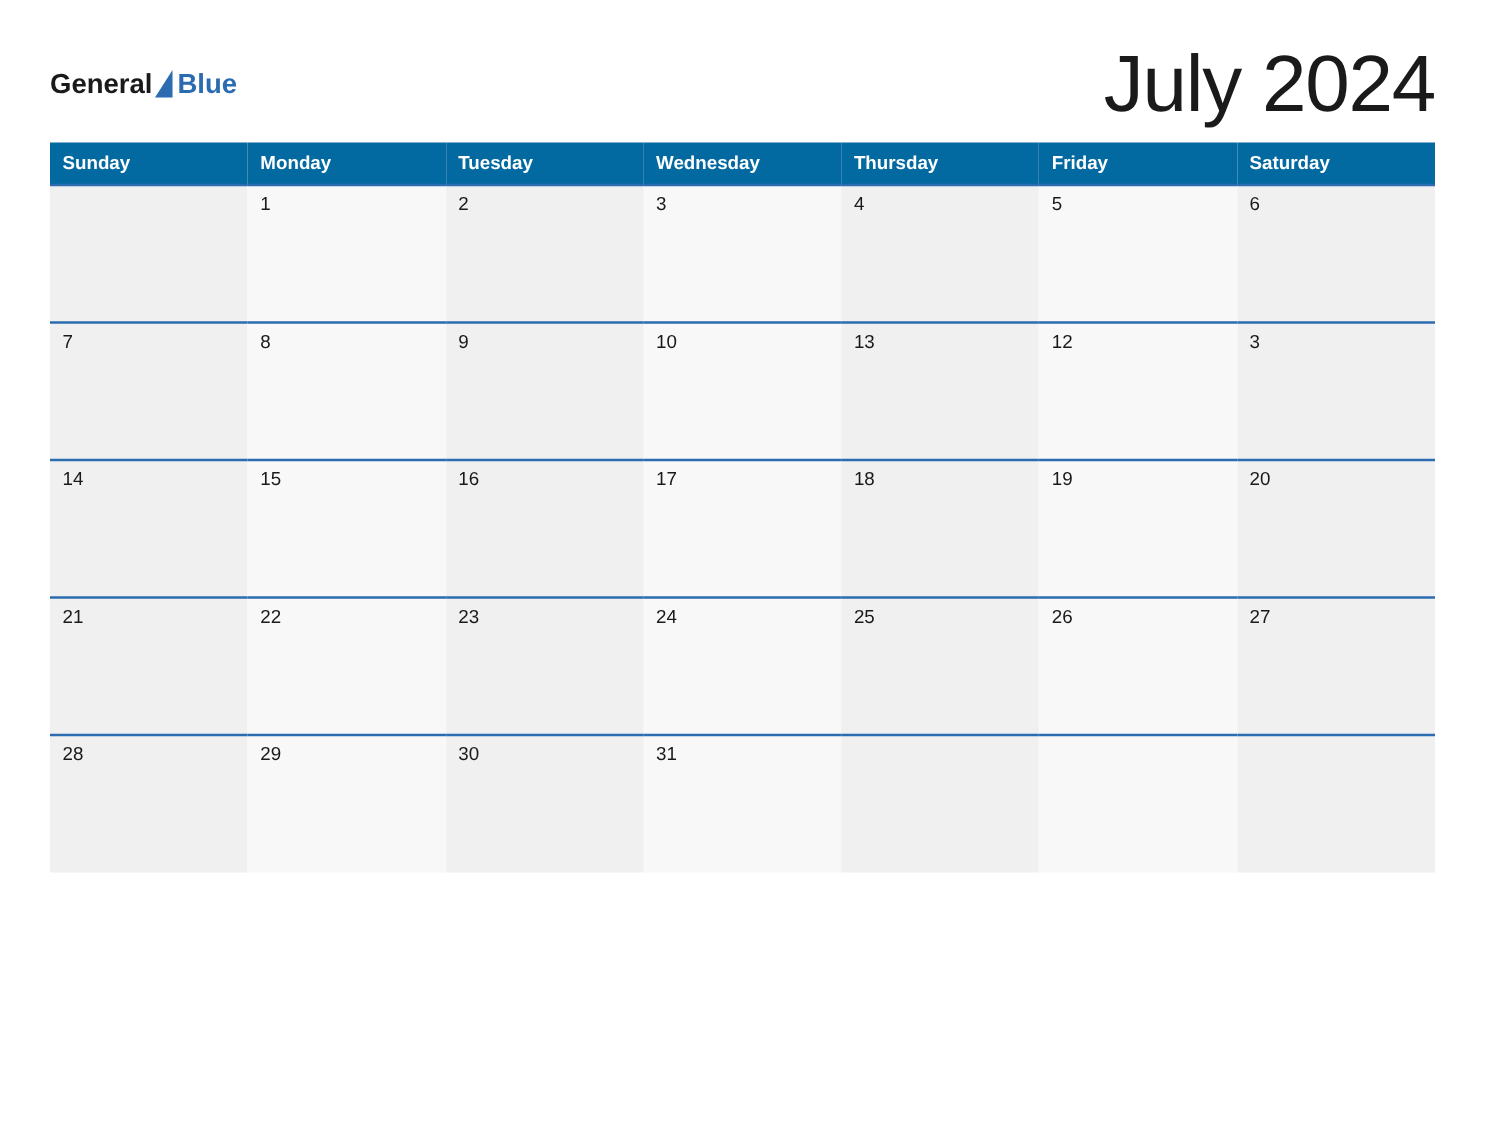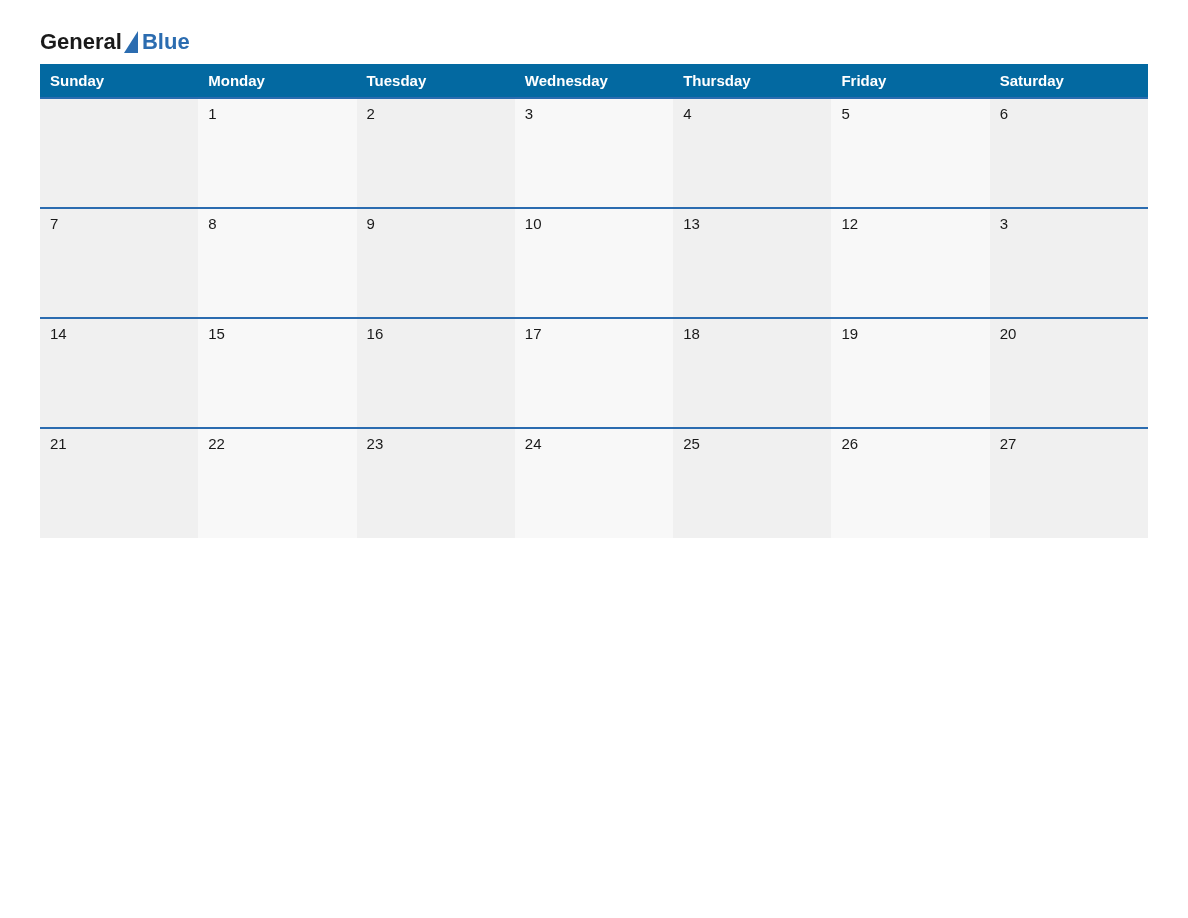--- a/index.html
+++ b/index.html
@@ -113,20 +113,21 @@
 <div class="header">
   <div class="logo">
     <div class="logo-text-row">
       <span class="logo-general">General</span>
       <span class="logo-triangle"></span>
     </div>
     <div>
       <span class="logo-blue">Blue</span>
     </div>
   </div>
+  <div class="month-title">July 2024</div>
 </div>
 
 <table class="calendar-table">
   <thead>
     <tr>
     <th>Sunday</th>
         <th>Monday</th>
         <th>Tuesday</th>
         <th>Wednesday</th>
         <th>Thursday</th>
@@ -164,14 +165,23 @@
       </tr>
       <tr>
         <td><span class="day-num">21</span></td>
         <td><span class="day-num">22</span></td>
         <td><span class="day-num">23</span></td>
         <td><span class="day-num">24</span></td>
         <td><span class="day-num">25</span></td>
         <td><span class="day-num">26</span></td>
         <td><span class="day-num">27</span></td>
       </tr>
+      <tr>
+        <td><span class="day-num">28</span></td>
+        <td><span class="day-num">29</span></td>
+        <td><span class="day-num">30</span></td>
+        <td><span class="day-num">31</span></td>
+        <td></td>
+        <td></td>
+        <td></td>
+      </tr>
     </tbody>
 </table>
 
 </body></html>

